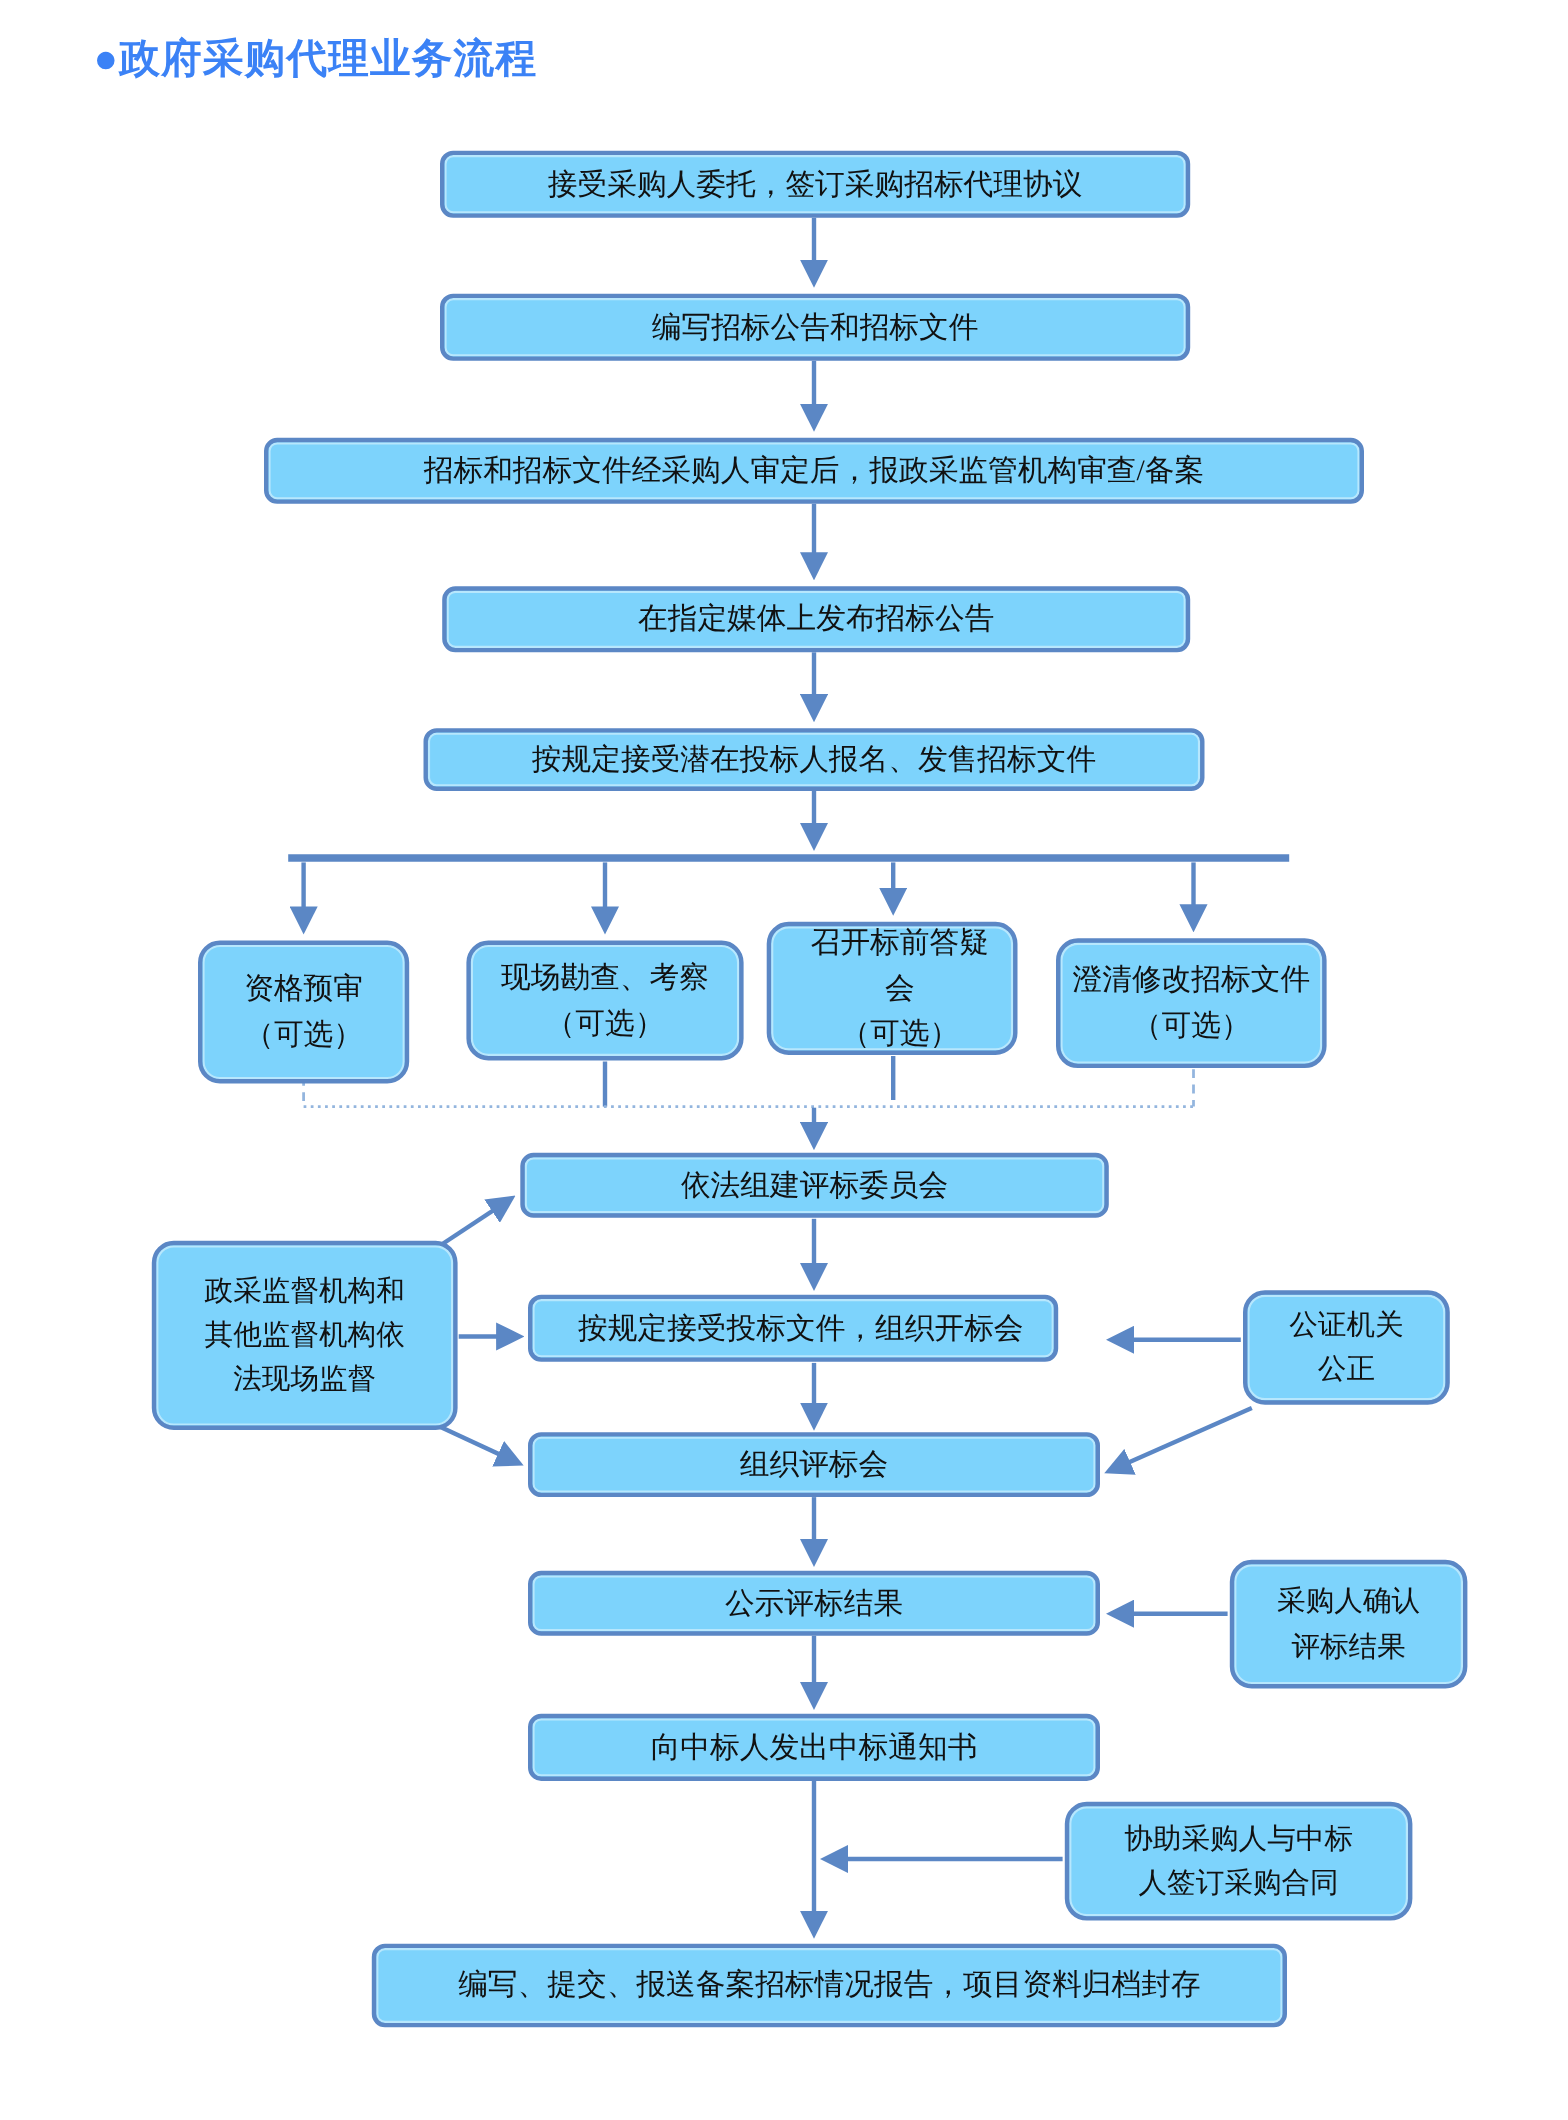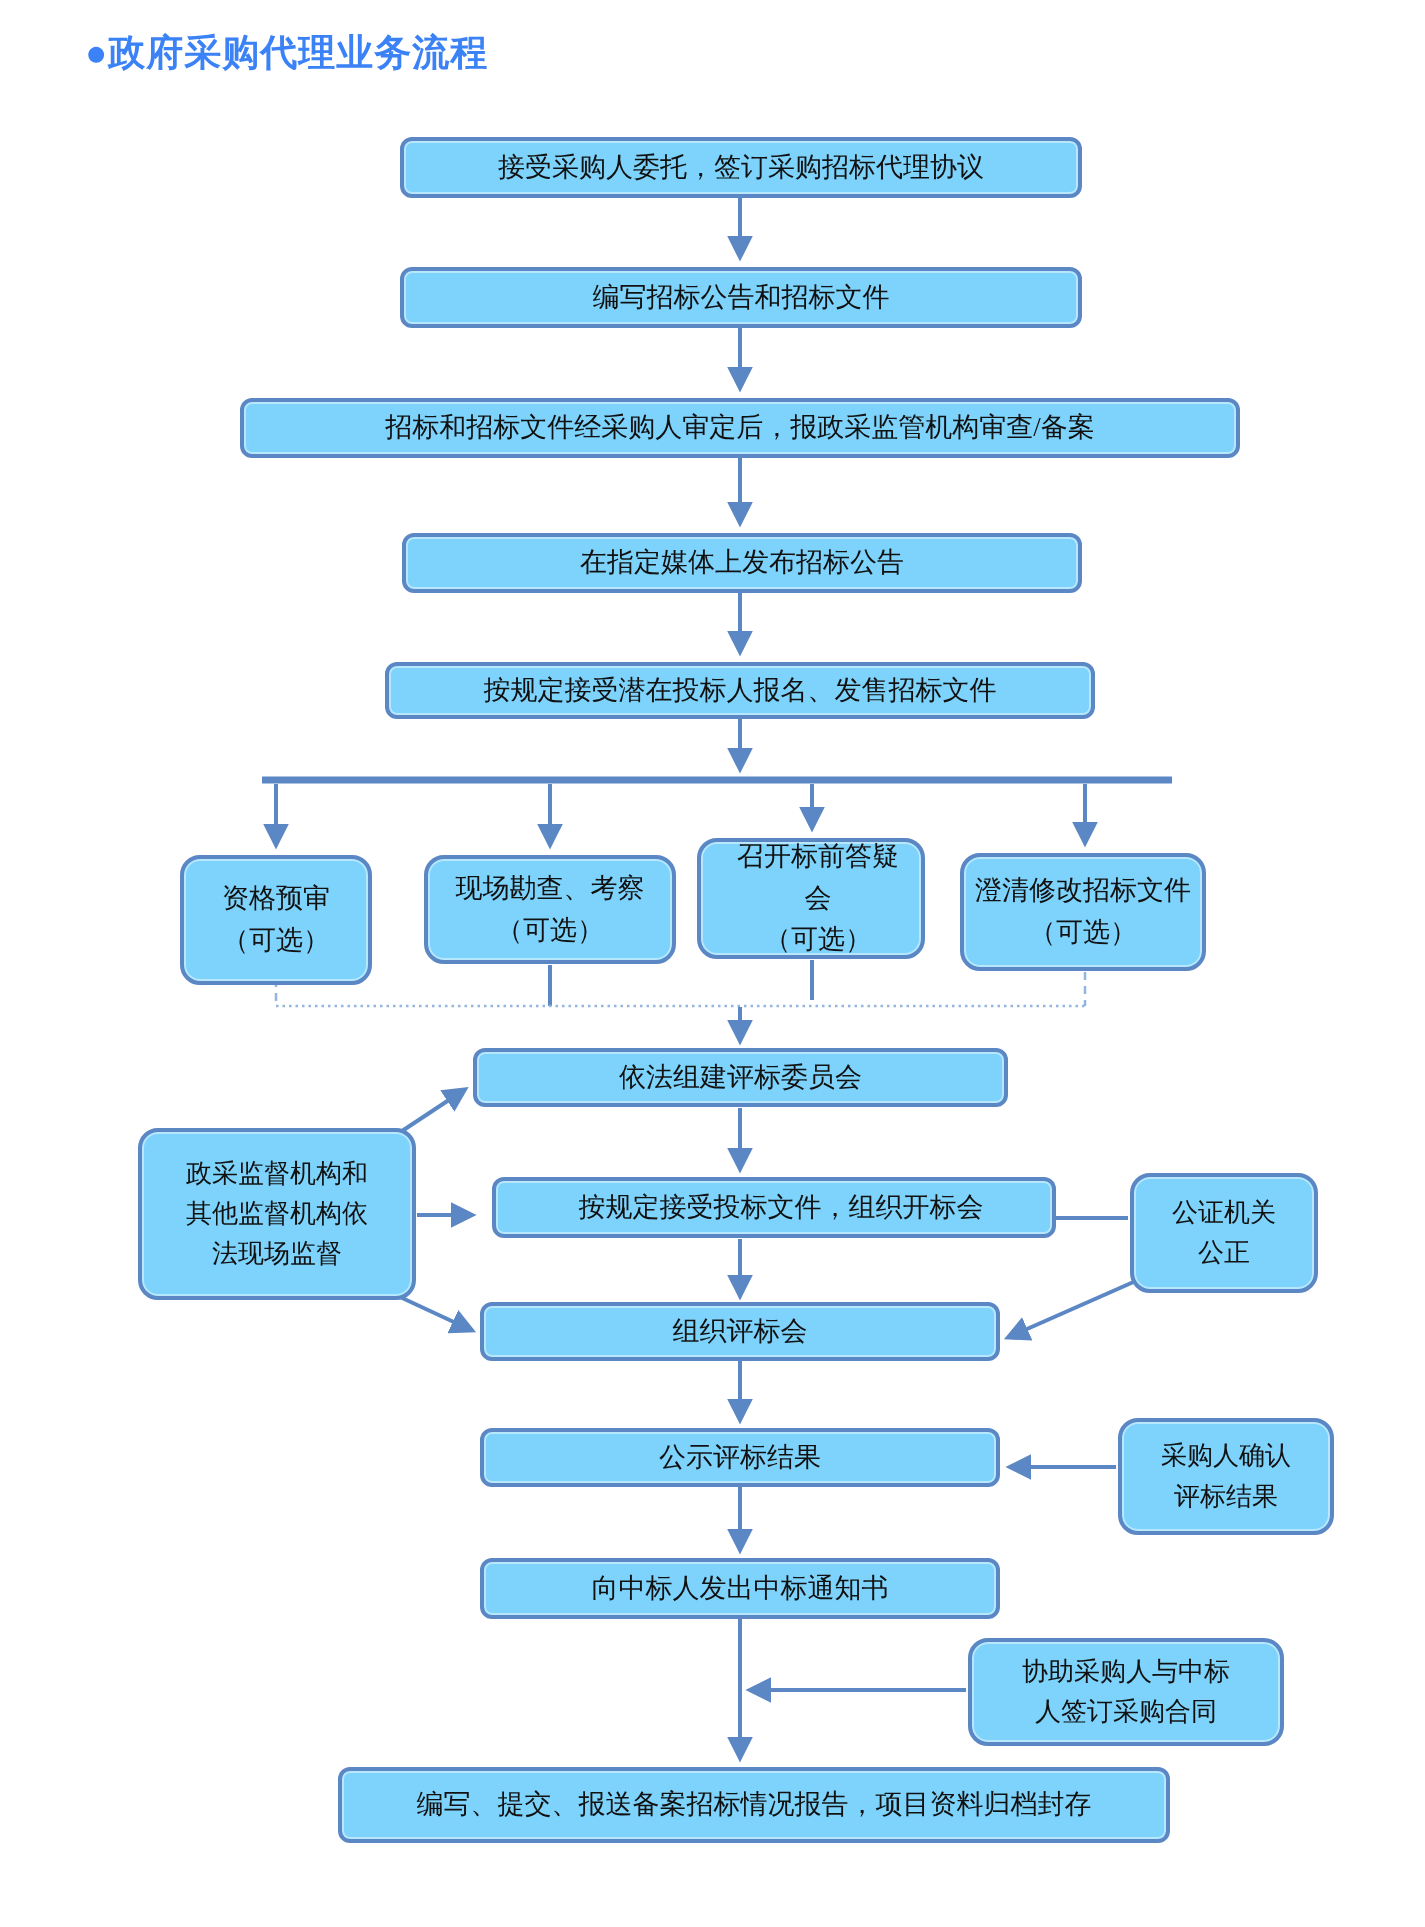--- a/index.html
+++ b/index.html
@@ -118,23 +118,23 @@
 
   <div class="fbox round" style="left:960px;top:853px;width:246px;height:118px;">澄清修改招标文件
 （可选）</div>
 
   <div class="fbox" style="left:473px;top:1048px;width:535px;height:59px;">依法组建评标委员会</div>
 
   <div class="fbox round" style="left:138px;top:1128px;width:278px;height:172px;font-size:26px;">政采监督机构和
 其他监督机构依
 法现场监督</div>
 
-  <div class="fbox" style="left:492px;top:1177px;width:564px;height:61px;padding-left:24px;">按规定接受投标文件，组织开标会</div>
+  <div class="fbox" style="left:480px;top:1177px;width:482px;height:61px;padding-left:24px;">按规定接受投标文件，组织开标会</div>
 
-  <div class="fbox round" style="left:1130px;top:1173px;width:188px;height:120px;font-size:26px;">公证机关
+  <div class="fbox round" style="left:1130px;top:1173px;width:188px;height:104px;font-size:26px;">公证机关
 公正</div>
 
   <div class="fbox" style="left:480px;top:1302px;width:520px;height:59px;">组织评标会</div>
 
   <div class="fbox" style="left:480px;top:1428px;width:520px;height:59px;">公示评标结果</div>
 
   <div class="fbox round" style="left:1118px;top:1418px;width:216px;height:117px;font-size:26px;">采购人确认
 评标结果</div>
 
   <div class="fbox" style="left:480px;top:1558px;width:520px;height:61px;">向中标人发出中标通知书</div>

